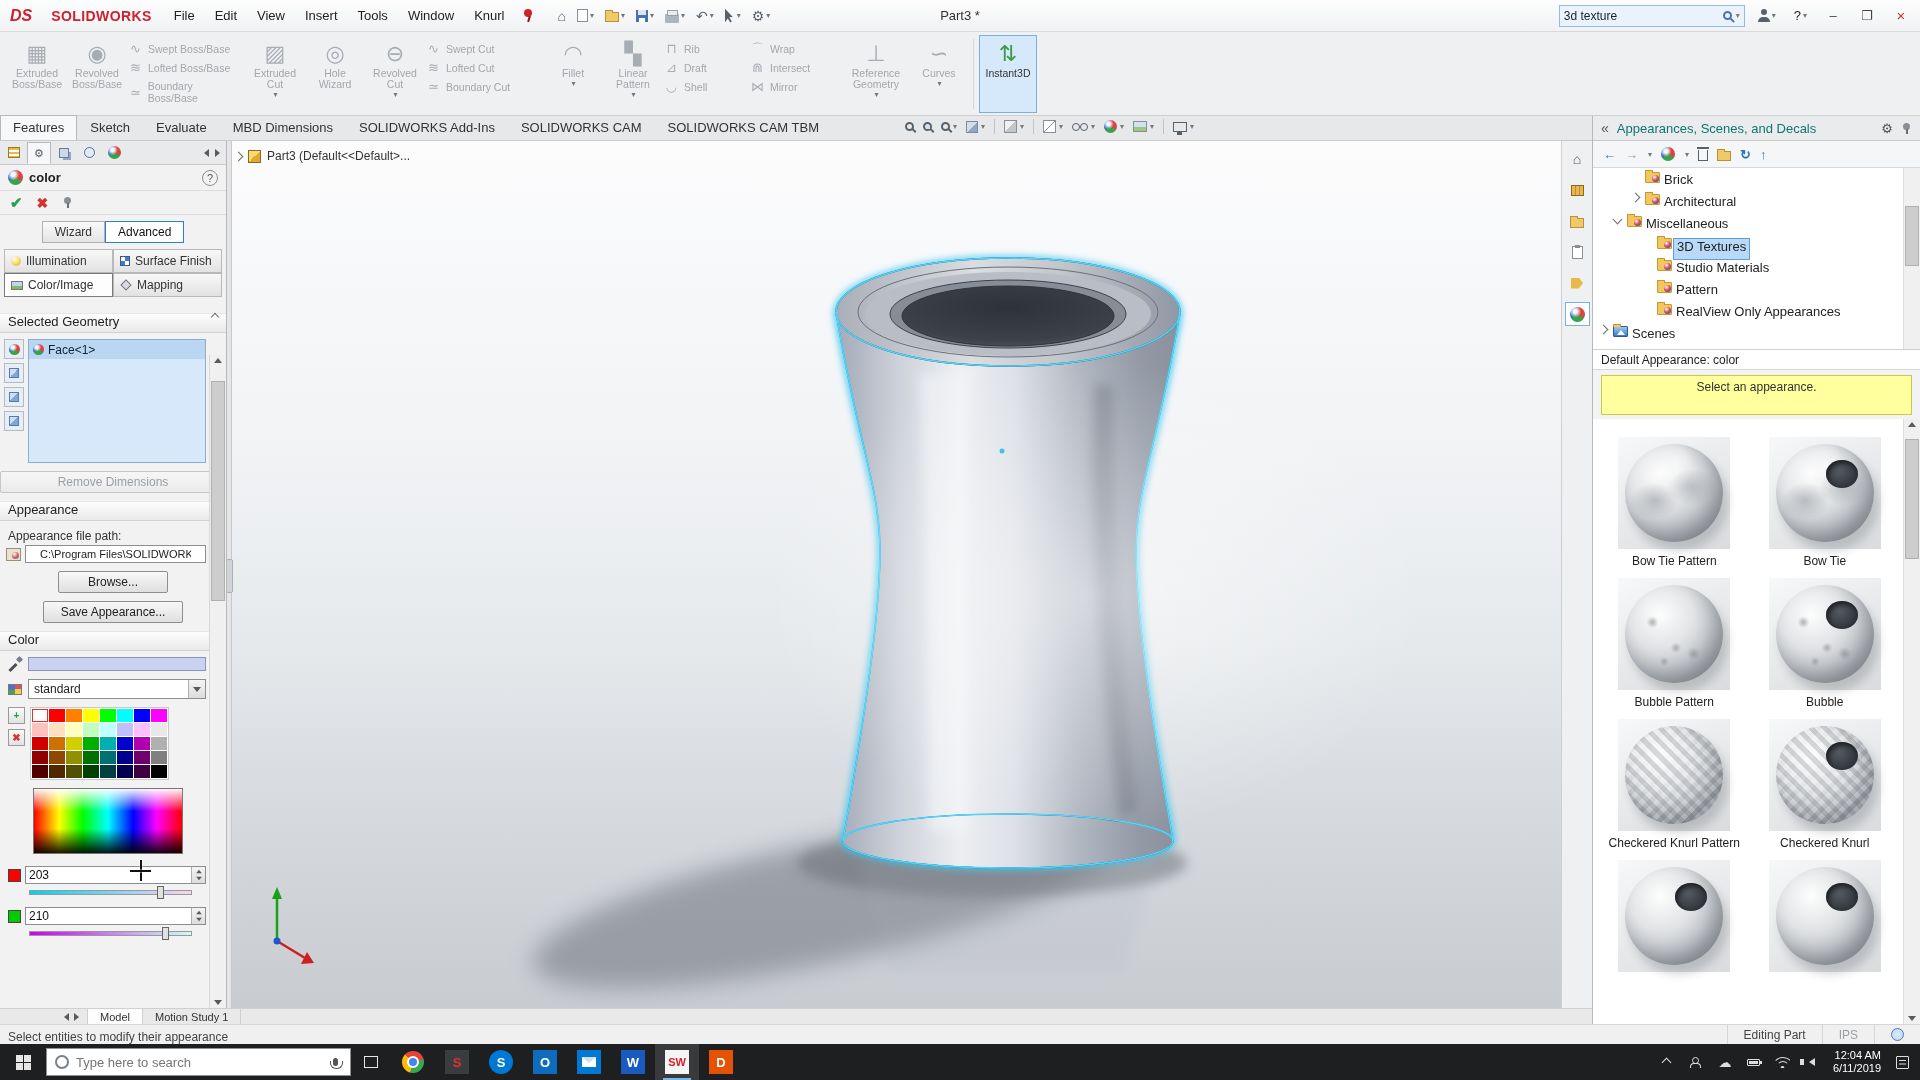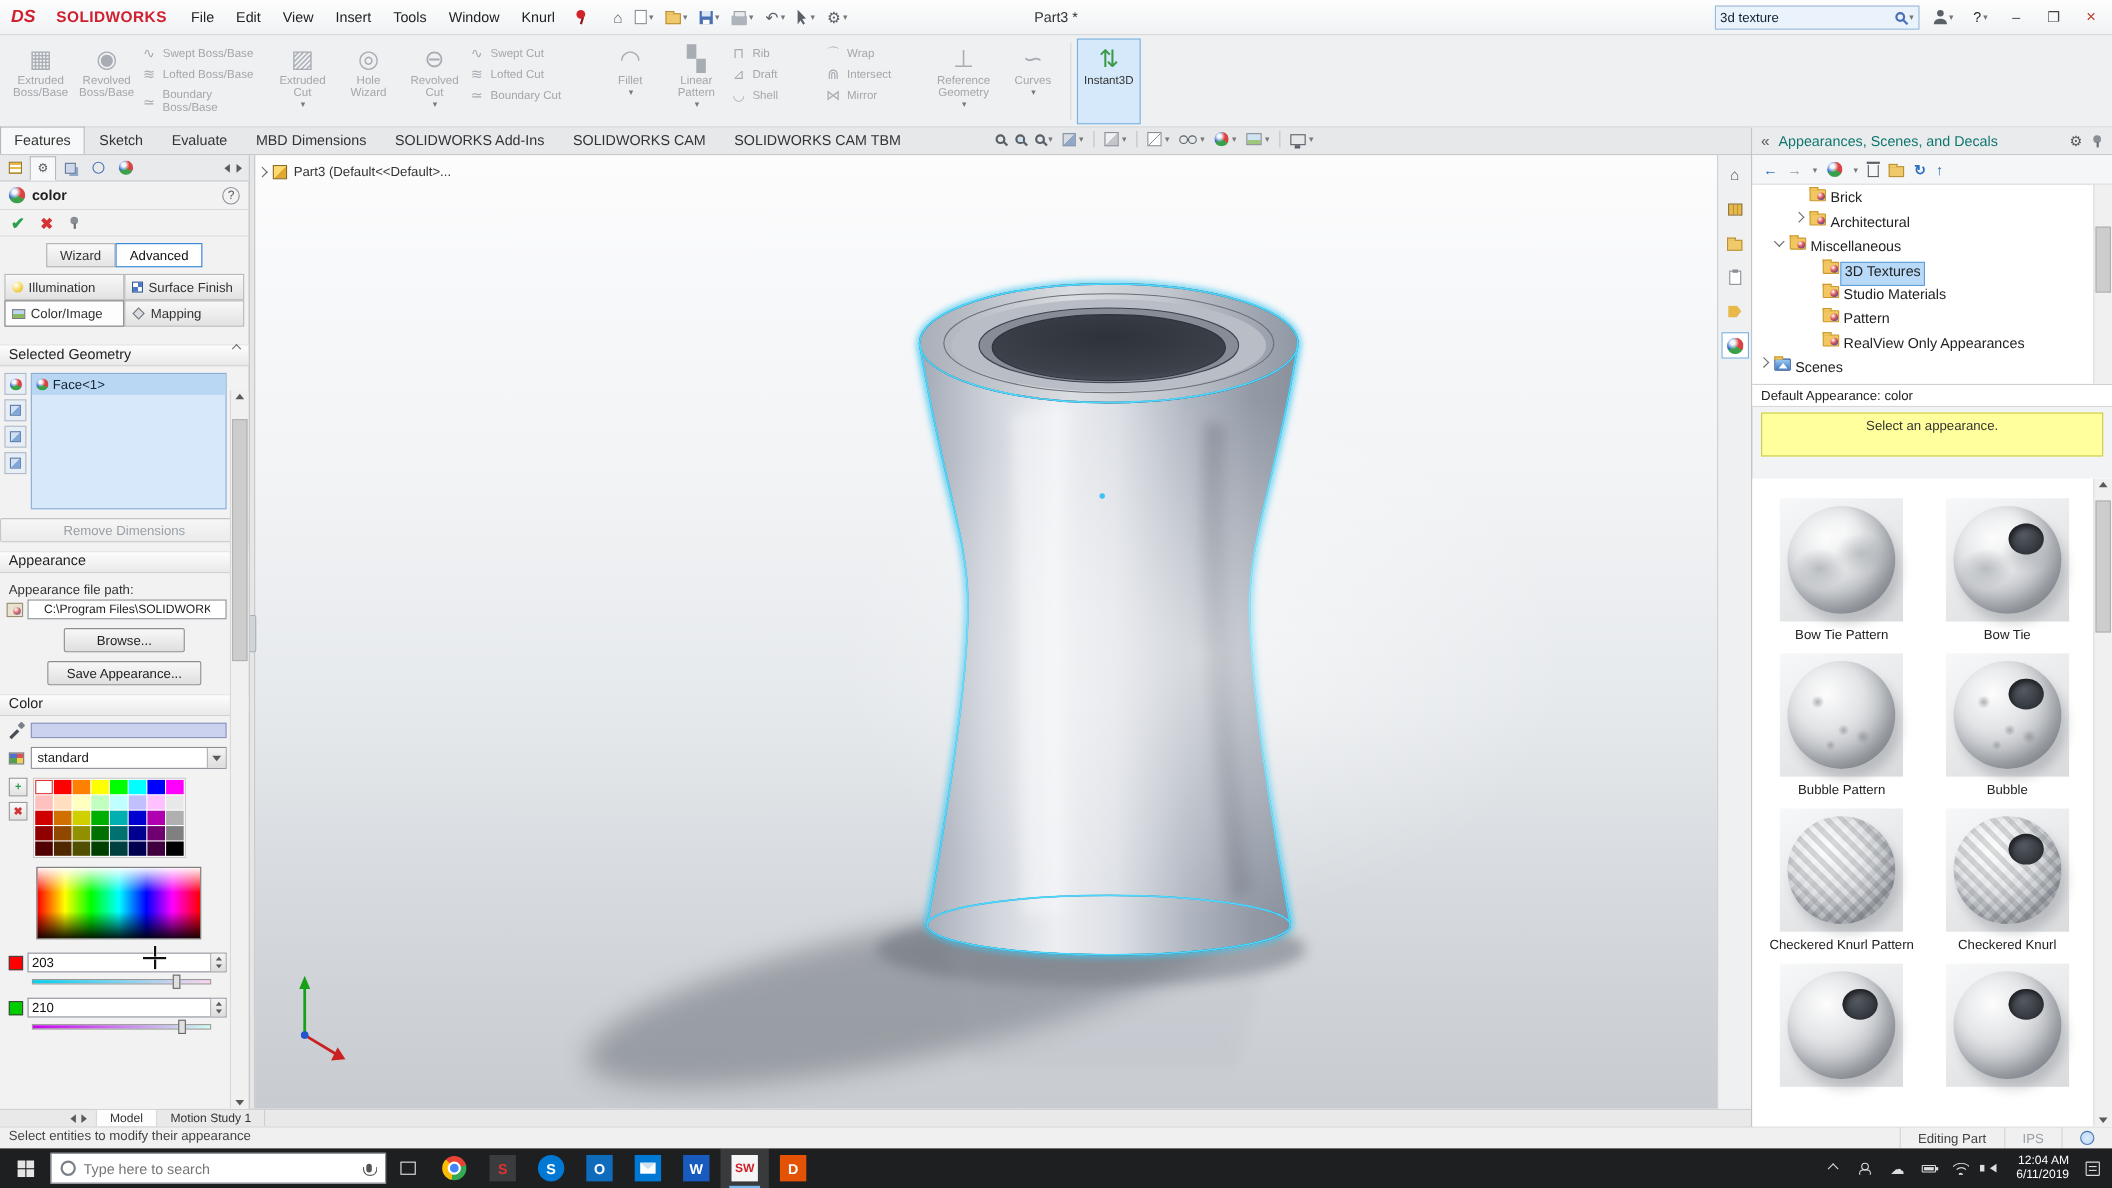--- a/index.html
+++ b/index.html
@@ -199,40 +199,40 @@
   .tree-row.sel .lab{background:#b8d9f8;border:1px solid #5f9fd8;padding:0 3px;margin-left:-3px}
   .twisty{width:12px;display:flex;justify-content:center;flex:none}
   .tree-ico{width:15px;height:11px;background:#f3c75f;border:1px solid #c9982f;border-radius:1px;position:relative;flex:none}
   .tree-ico::before{content:"";position:absolute;top:-3px;left:-1px;width:6px;height:2px;background:#f3c75f;border:1px solid #c9982f;border-bottom:none}
   .tree-ico::after{content:"";position:absolute;right:0;bottom:0;width:7px;height:7px;border-radius:50%;background:radial-gradient(circle at 35% 30%,#fff,#e05050 45%,#3050c0 85%)}
   .tree-ico.scene{background:linear-gradient(#9cc7f0,#3c78c8);border-color:#2a5a9a}
   .tree-ico.scene::after{background:none;border-radius:0;width:0;height:0;border-left:4px solid transparent;border-right:4px solid transparent;border-bottom:5px solid #fff;right:2px;bottom:1px}
   .tree-sb{position:absolute;right:0;top:0;bottom:0;width:17px;background:#f0f0f0;border-left:1px solid #ddd}
   .tree-sb .th{position:absolute;left:1px;right:1px;top:38px;height:60px;background:#cdcdcd;border:1px solid #b0b0b0}
   .tp-default{height:20px;display:flex;align-items:center;padding:0 8px;background:#fff;border-bottom:1px solid #d8d8d8;font-size:12px;color:#222}
-  .tp-msg{margin:5px 8px 20px;height:40px;background:#ffff9e;border:1px solid #c9c94a;display:flex;justify-content:center;padding-top:4px;font-size:12px;color:#333}
+  .tp-msg{margin:5px 8px 4px;height:40px;background:#ffff9e;border:1px solid #c9c94a;display:flex;justify-content:center;padding-top:4px;font-size:12px;color:#333}
   .tp-thumbs{flex:1;background:#fff;position:relative;overflow:hidden;display:grid;grid-template-columns:1fr 1fr;justify-items:center;align-content:start;padding:18px 20px 0 6px;row-gap:10px}
   .thumb{width:140px;text-align:center}
   .sphere{position:relative;width:112px;height:112px;margin:0 auto;background:linear-gradient(150deg,#f7f8f9,#d9dbdd)}
   .sphere::before{content:"";position:absolute;inset:7px;border-radius:50%;background:radial-gradient(circle at 36% 30%, #fdfdfd, #e2e4e6 35%, #bbbec3 65%, #8e9298 92%);box-shadow:inset -8px -10px 16px rgba(60,65,72,.30), 5px 9px 10px rgba(60,65,72,.22)}
   .sphere .ov{position:absolute;inset:7px;border-radius:50%}
   .sphere[data-style^="bowtie"] .ov{background:radial-gradient(34px 26px at 30% 58%, rgba(110,116,124,.38), transparent 70%),radial-gradient(34px 26px at 68% 44%, rgba(110,116,124,.32), transparent 70%),radial-gradient(26px 32px at 52% 22%, rgba(255,255,255,.55), transparent 70%)}
   .sphere[data-style^="bubble"] .ov{background:radial-gradient(9px 9px at 28% 38%, rgba(70,75,82,.4), transparent 65%),radial-gradient(8px 8px at 52% 64%, rgba(70,75,82,.35), transparent 65%),radial-gradient(7px 7px at 40% 78%, rgba(70,75,82,.3), transparent 65%),radial-gradient(10px 10px at 70% 70%, rgba(70,75,82,.3), transparent 65%)}
   .sphere[data-style^="knurl"] .ov{background:repeating-linear-gradient(45deg, rgba(90,95,102,.22) 0 5px, transparent 5px 10px),repeating-linear-gradient(-45deg, rgba(255,255,255,.25) 0 5px, transparent 5px 10px);border-radius:50%;}
   .sphere[data-style$="hole"] .ov::after{content:"";position:absolute;right:16px;top:16px;width:32px;height:28px;border-radius:50%;background:radial-gradient(circle at 42% 38%, #555a62, #2e3238 75%);box-shadow:inset 2px 3px 5px rgba(0,0,0,.55)}
   .t-label{margin-top:5px;font-size:12px;color:#222}
   .tp-sb{position:absolute;right:0;top:0;bottom:0;width:17px;background:#f0f0f0;border-left:1px solid #ddd;display:flex;flex-direction:column;align-items:center;justify-content:space-between;padding:3px 0}
   .tp-sb .th{position:absolute;left:1px;right:1px;top:20px;height:120px;background:#cdcdcd;border:1px solid #b0b0b0}
 
   
   .sheettabs{position:absolute;left:0;top:1008px;width:1592px;height:16px;background:#e9e9e9;border-top:1px solid #cfcfcf;display:flex;align-items:stretch;font-size:11px;padding-left:56px}
   .snav{display:flex;align-items:center;gap:5px;padding:0 8px}
   .stab{padding:0 12px;display:flex;align-items:center;border-right:1px solid #cfcfcf;color:#333}
   .stab.active{background:#fdfdfd;border-left:1px solid #cfcfcf}
-  .statusbar{position:absolute;left:0;top:1024px;width:1920px;height:20px;background:#f0f0f1;border-top:1px solid #d5d5d5;display:flex;align-items:flex-start;font-size:12px;color:#444}
+  .statusbar{position:absolute;left:0;top:1024px;width:1920px;height:20px;background:#f0f0f1;border-top:1px solid #d5d5d5;display:flex;align-items:flex-end;font-size:12px;color:#444}
   .statusbar .msg{padding-left:8px}
   .st-right{margin-left:auto;display:flex;align-items:center;height:100%}
   .st-cell{padding:0 16px;border-left:1px solid #d5d5d5;height:100%;display:flex;align-items:center}
   .st-cell.dim{color:#9aa0a6}
   .i-globe{width:13px;height:13px;border:1.2px solid #4a7ab5;border-radius:50%;background:radial-gradient(circle,#dceafc,#bcd6f2)}
   .taskbar{position:absolute;left:0;top:1044px;width:1920px;height:36px;background:#1d1f21;display:flex;align-items:center;z-index:50}
   .tb-start{width:46px;height:36px;display:flex;align-items:center;justify-content:center}
   .i-win{width:15px;height:15px;background-image:linear-gradient(#e6e6e6,#e6e6e6),linear-gradient(#e6e6e6,#e6e6e6),linear-gradient(#e6e6e6,#e6e6e6),linear-gradient(#e6e6e6,#e6e6e6);background-size:7px 7px;background-position:0 0,8px 0,0 8px,8px 8px;background-repeat:no-repeat}
   .tb-search{width:305px;height:28px;background:#fff;border:1px solid #8a8f96;display:flex;align-items:center;gap:7px;padding:0 8px}
   .i-ring{width:14px;height:14px;border:2px solid #7a8088;border-radius:50%;flex:none}

